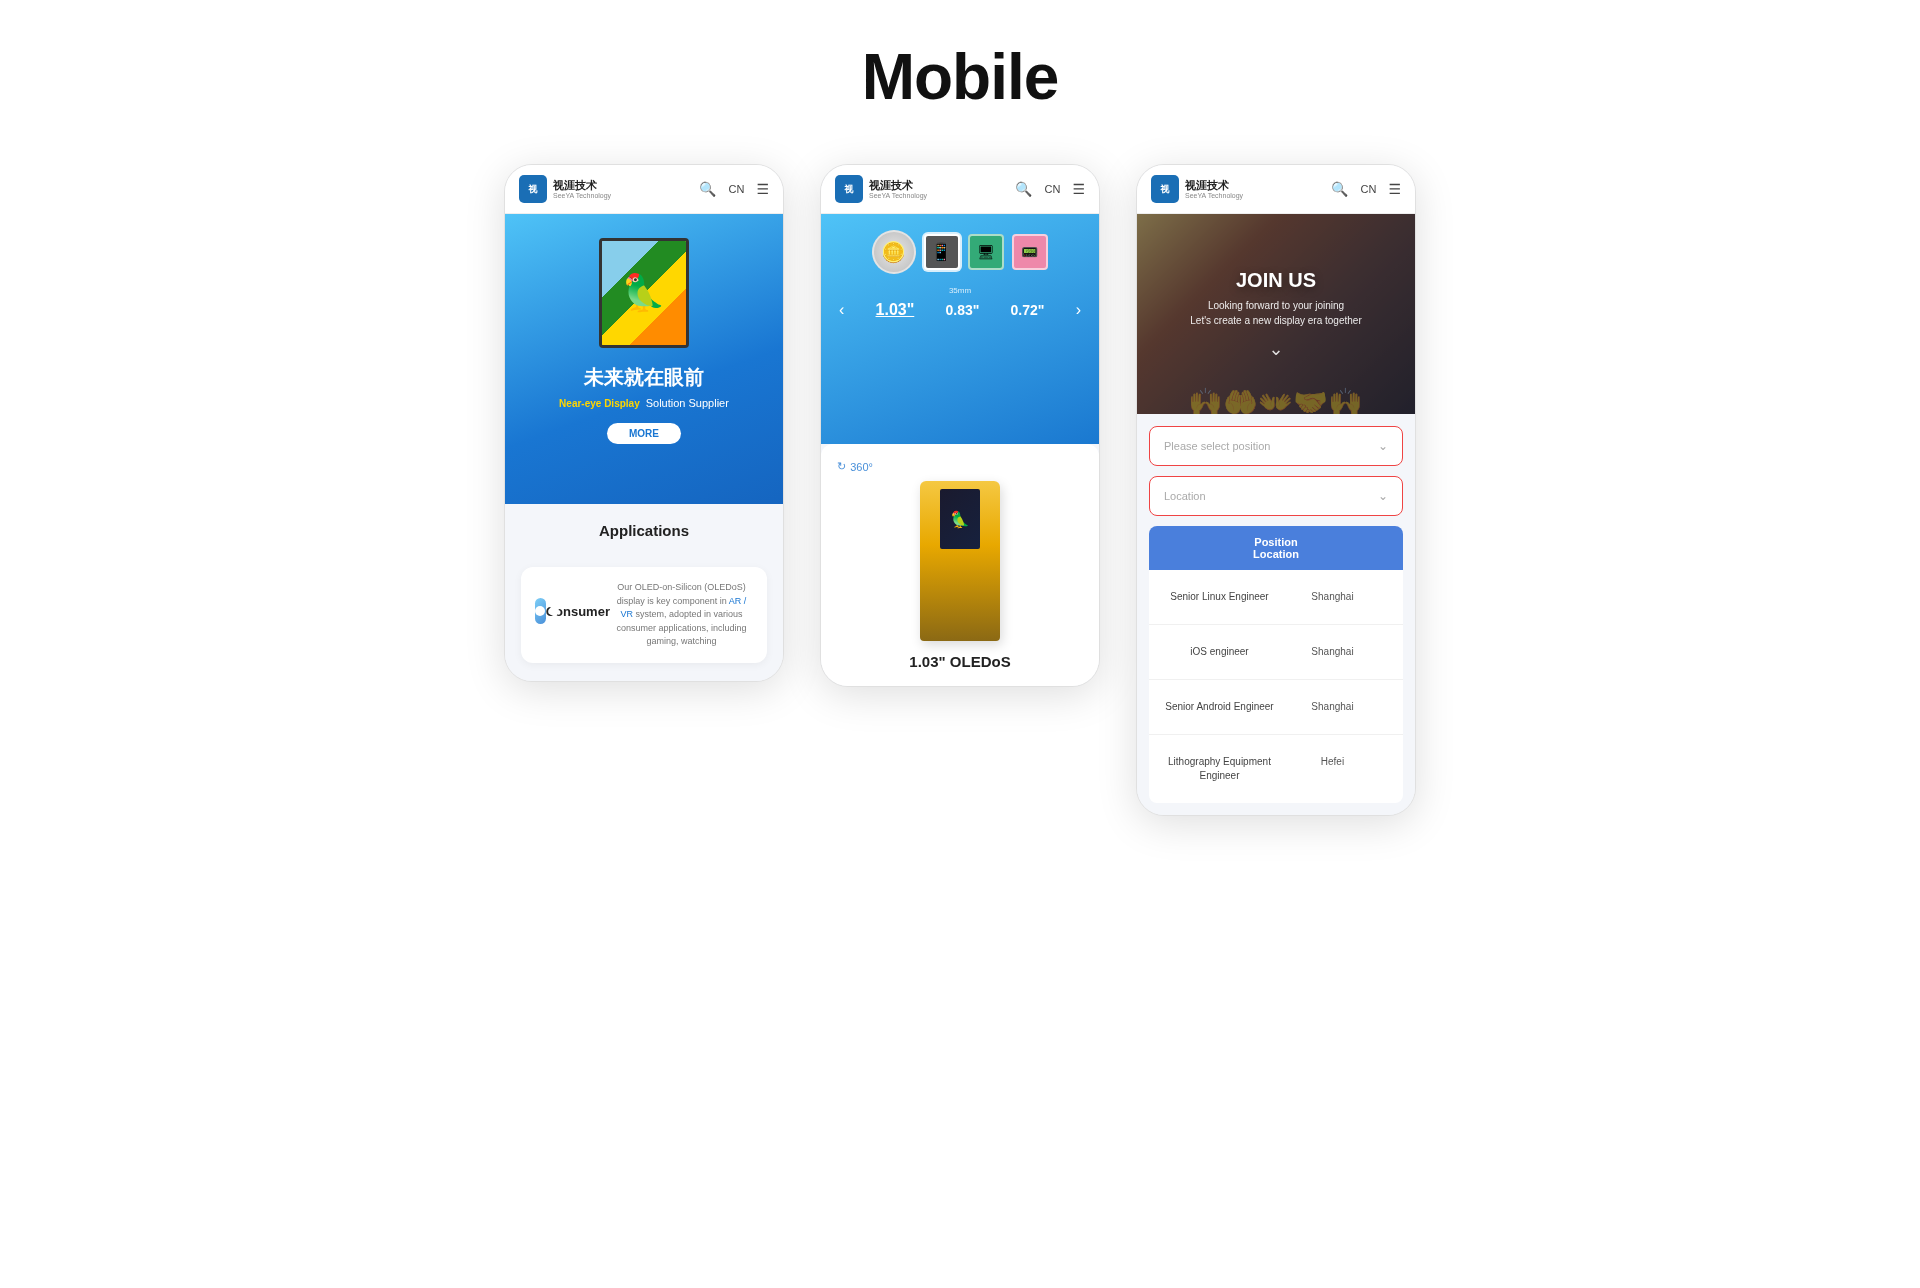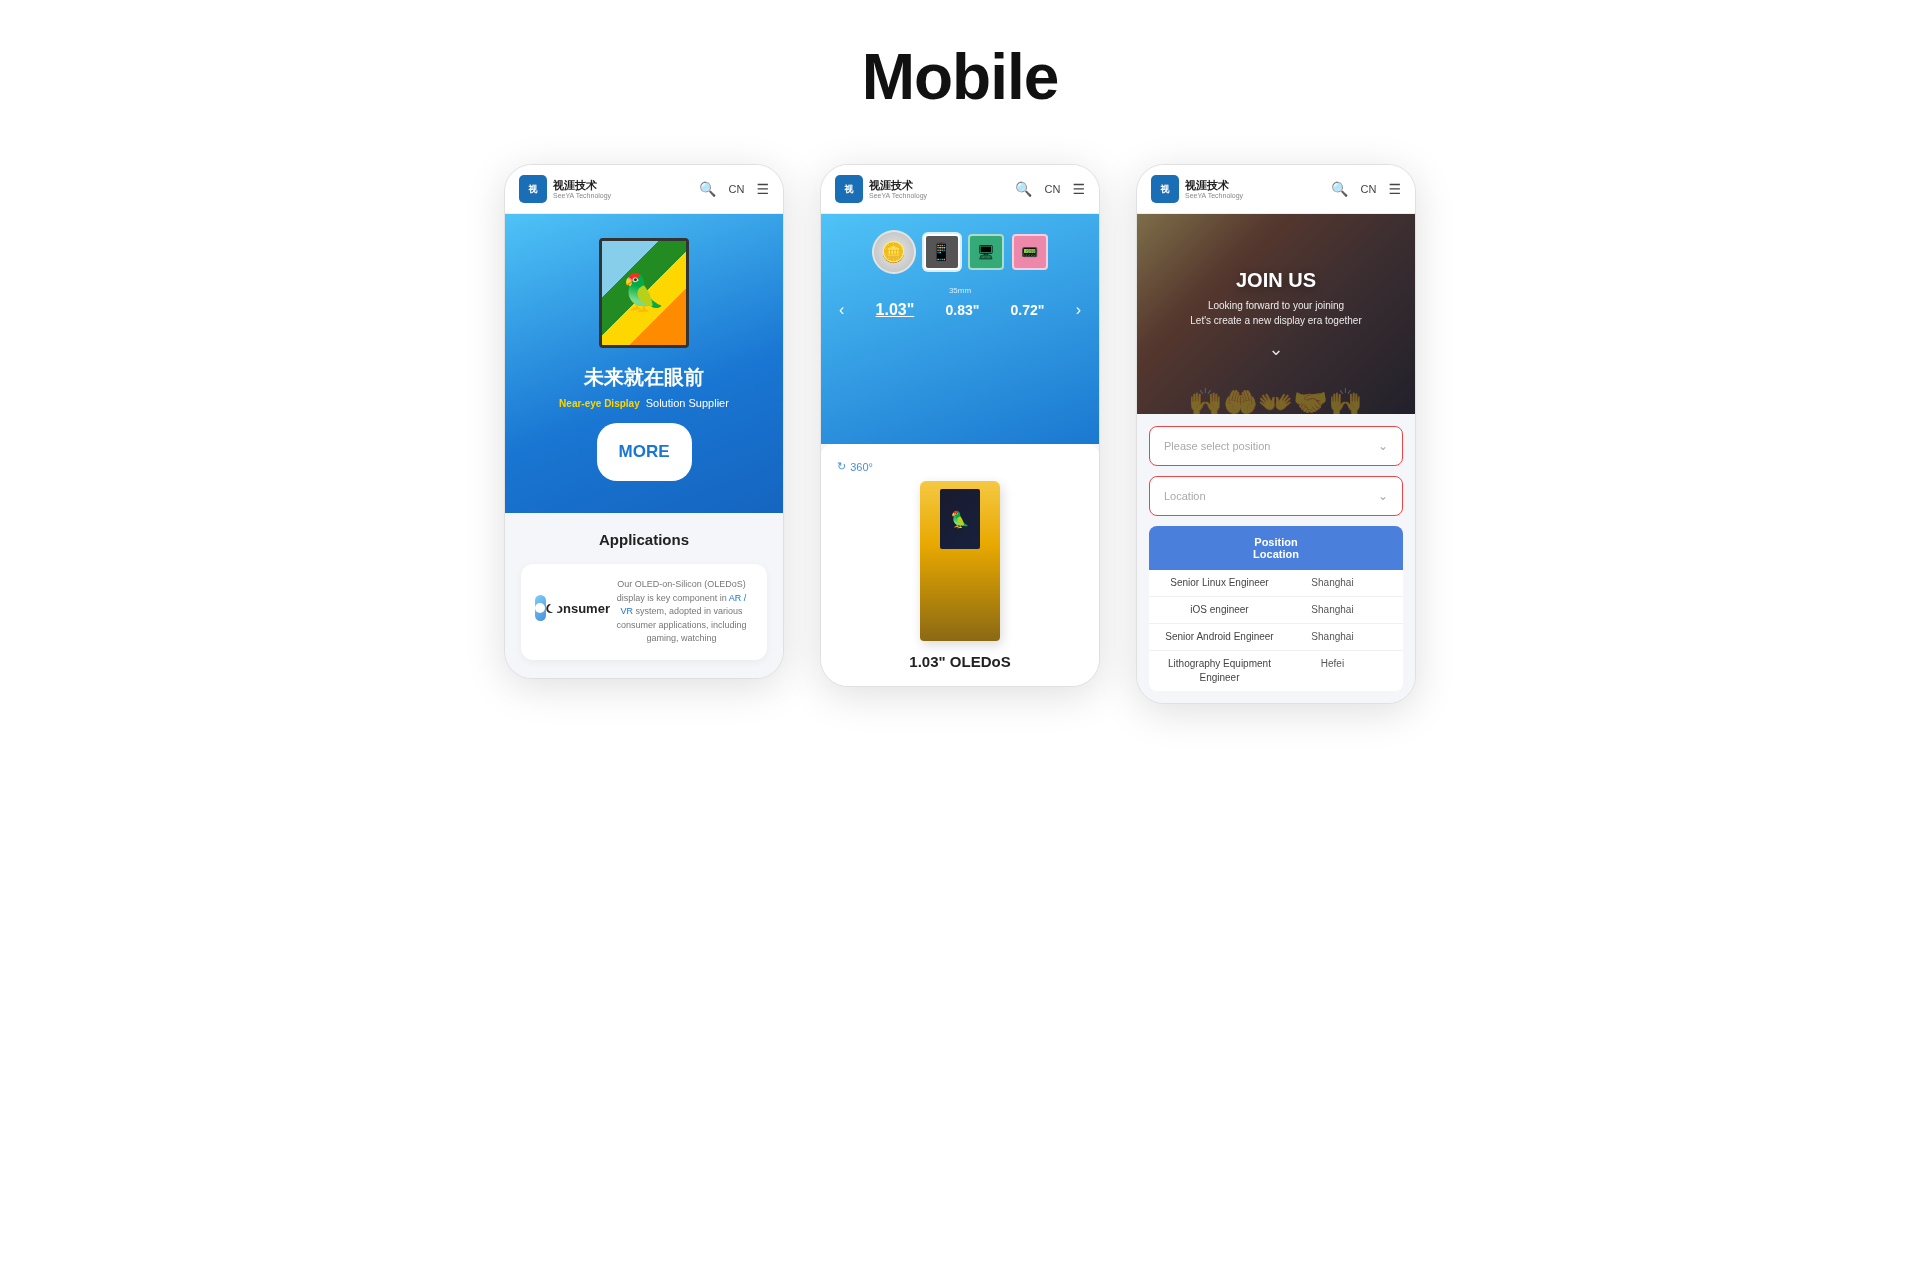--- a/index.html
+++ b/index.html
@@ -149,35 +149,35 @@
     }
     .phone1-sub-white {
       color: #fff;
       font-size: 11px;
     }
     .phone1-btn {
       background: #fff;
       color: #1976d2;
       border: none;
       border-radius: 20px;
-      padding: 19px 22px;
-      font-size: 17px;
+      padding: 5px 22px;
+      font-size: 10px;
       font-weight: 600;
       cursor: pointer;
     }
     .phone1-applications {
       background: #f4f6fa;
       padding: 18px 16px;
     }
     .phone1-app-title {
       text-align: center;
       font-size: 15px;
       font-weight: 700;
       color: #222;
-      margin-bottom: 16px;
+      margin-bottom: 28px;
     }
     .phone1-app-card {
       background: #fff;
       border-radius: 12px;
       padding: 14px;
       display: flex;
       flex-direction: row;
       align-items: center;
       box-shadow: 0 2px 8px rgba(0,0,0,0.05);
     }
@@ -416,21 +416,21 @@
     .phone3-table-header-col {
       flex: 1;
       color: #fff;
       font-size: 11px;
       font-weight: 600;
       text-align: center;
     }
     .phone3-table-row {
       display: flex;
       background: #fff;
-      padding: 6px 14px;
+      padding: 20px 14px;
       border-bottom: 1px solid #f0f0f0;
     }
     .phone3-table-row:last-child {
       border-bottom: none;
       border-radius: 0 0 8px 8px;
     }
     .phone3-table-cell {
       flex: 1;
       font-size: 10px;
       color: #444;

